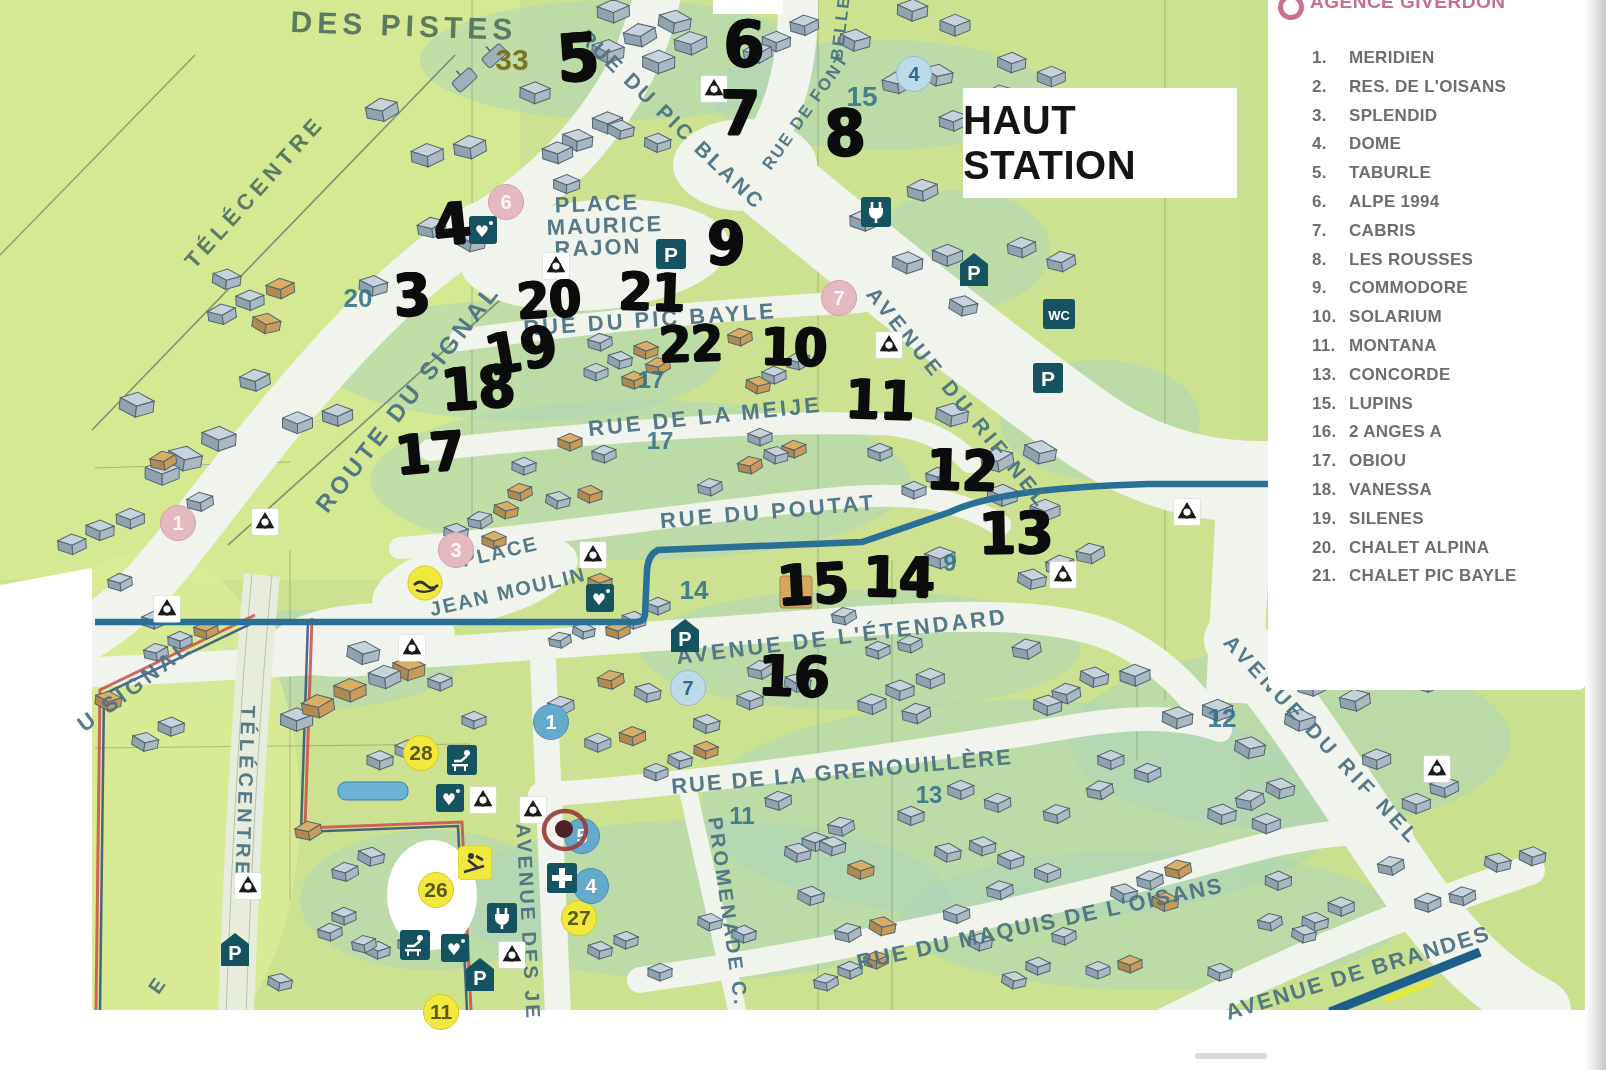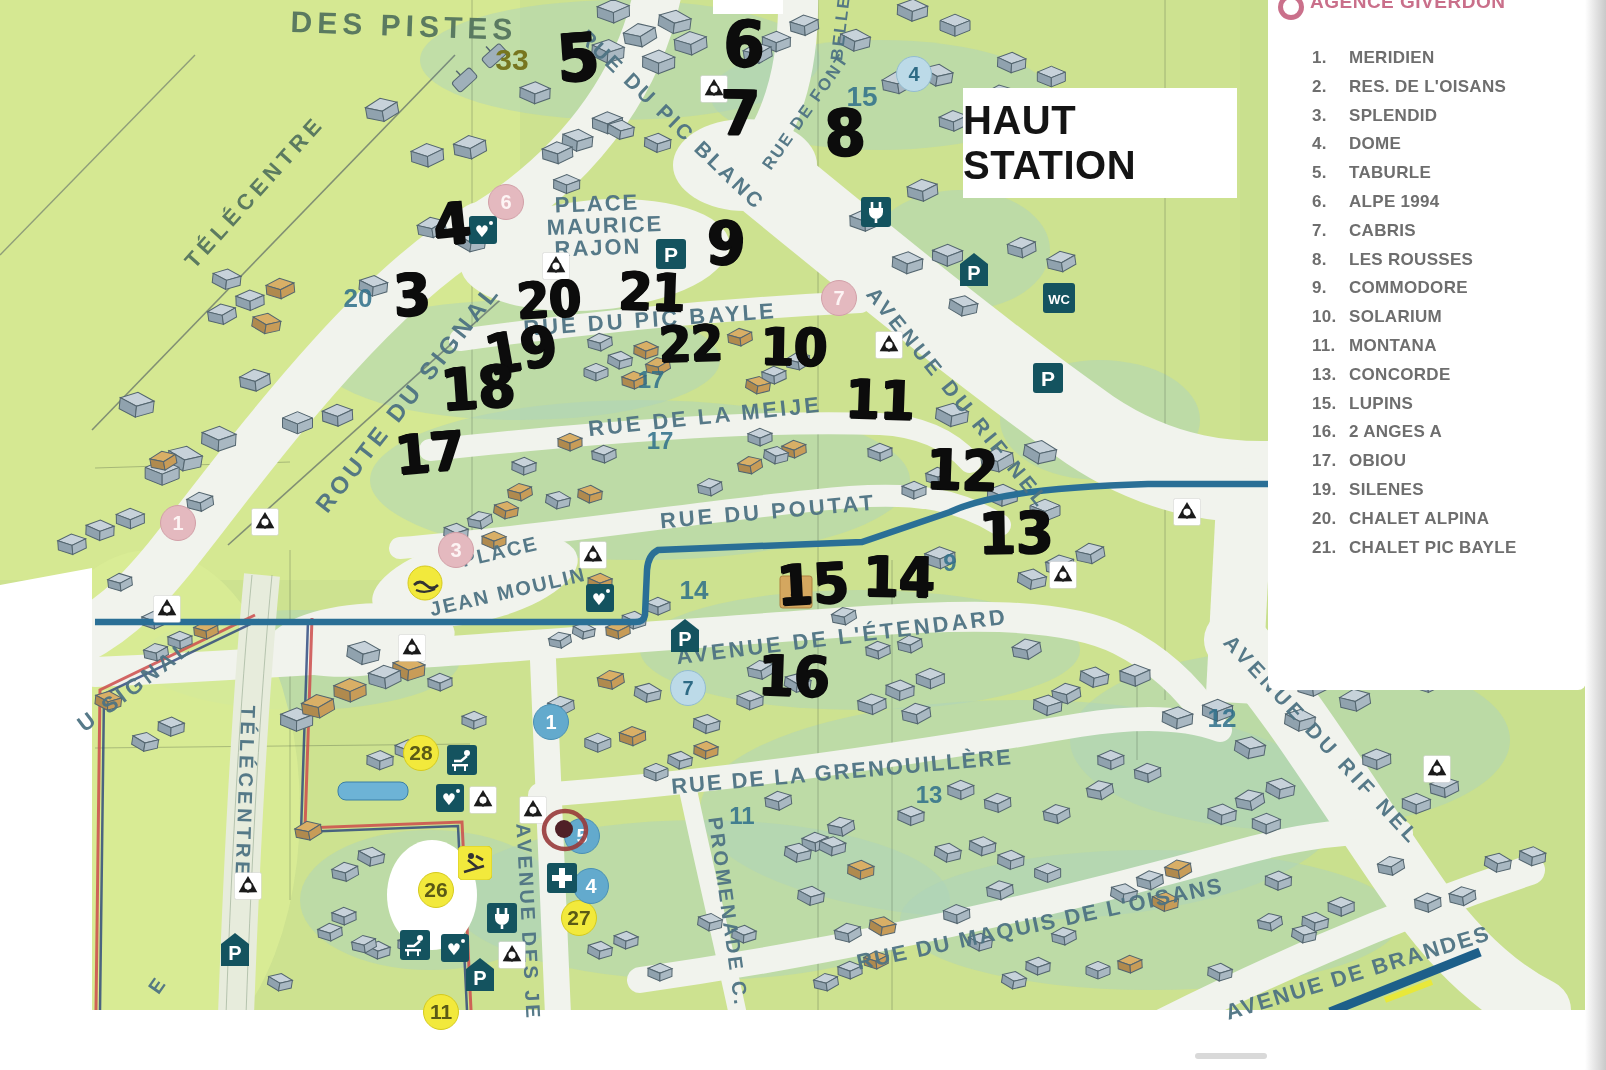--- a/index.html
+++ b/index.html
@@ -1388,21 +1388,21 @@
           <circle cx="15" cy="15" r="4" fill="#ffffff"></circle>
         </svg></div>
       <div class="icn" style="left: 671px; top: 256px; transform: translate(-50%, -50%);"><svg width="30" height="30" viewBox="0 0 30 30">
           <rect width="30" height="30" rx="3" fill="#14535f"></rect>
           <text x="15" y="23" text-anchor="middle" font-family="Liberation Sans,sans-serif" font-size="21" font-weight="bold" fill="#fff">P</text>
         </svg></div>
       <div class="icn" style="left: 974px; top: 272px; transform: translate(-50%, -50%);"><svg width="32" height="36" viewBox="0 0 32 36">
           <path d="M2,12 L16,1 L30,12 L30,34 L2,34 Z" fill="#14535f"></path>
           <text x="16" y="28" text-anchor="middle" font-family="Liberation Sans,sans-serif" font-size="20" font-weight="bold" fill="#fff">P</text>
         </svg></div>
-      <div class="icn" style="left: 1059px; top: 300px; transform: translate(-50%, -50%);"><svg width="32" height="30" viewBox="0 0 32 30">
+      <div class="icn" style="left: 1059px; top: 316px; transform: translate(-50%, -50%);"><svg width="32" height="30" viewBox="0 0 32 30">
           <rect width="32" height="30" rx="3" fill="#14535f"></rect>
           <text x="16" y="21" text-anchor="middle" font-family="Liberation Sans,sans-serif" font-size="13" font-weight="bold" fill="#fff">WC</text>
         </svg></div>
       <div class="icn" style="left: 1048px; top: 380px; transform: translate(-50%, -50%);"><svg width="30" height="30" viewBox="0 0 30 30">
           <rect width="30" height="30" rx="3" fill="#14535f"></rect>
           <text x="15" y="23" text-anchor="middle" font-family="Liberation Sans,sans-serif" font-size="21" font-weight="bold" fill="#fff">P</text>
         </svg></div>
       <div class="icn" style="left: 876px; top: 214px; transform: translate(-50%, -50%);"><svg width="30" height="30" viewBox="0 0 30 30">
           <rect width="30" height="30" rx="3" fill="#14535f"></rect>
           <g stroke="#fff" stroke-width="2.6" fill="none">
@@ -1572,20 +1572,24 @@
         </li>
         <li>
           <span class="num">16.</span>
           <span>2 ANGES A</span>
         </li>
         <li>
           <span class="num">17.</span>
           <span>OBIOU</span>
         </li>
         <li>
+          <span class="num">18.</span>
+          <span>VANESSA</span>
+        </li>
+        <li>
           <span class="num">19.</span>
           <span>SILENES</span>
         </li>
         <li>
           <span class="num">20.</span>
           <span>CHALET ALPINA</span>
         </li>
         <li>
           <span class="num">21.</span>
           <span>CHALET PIC BAYLE</span>

